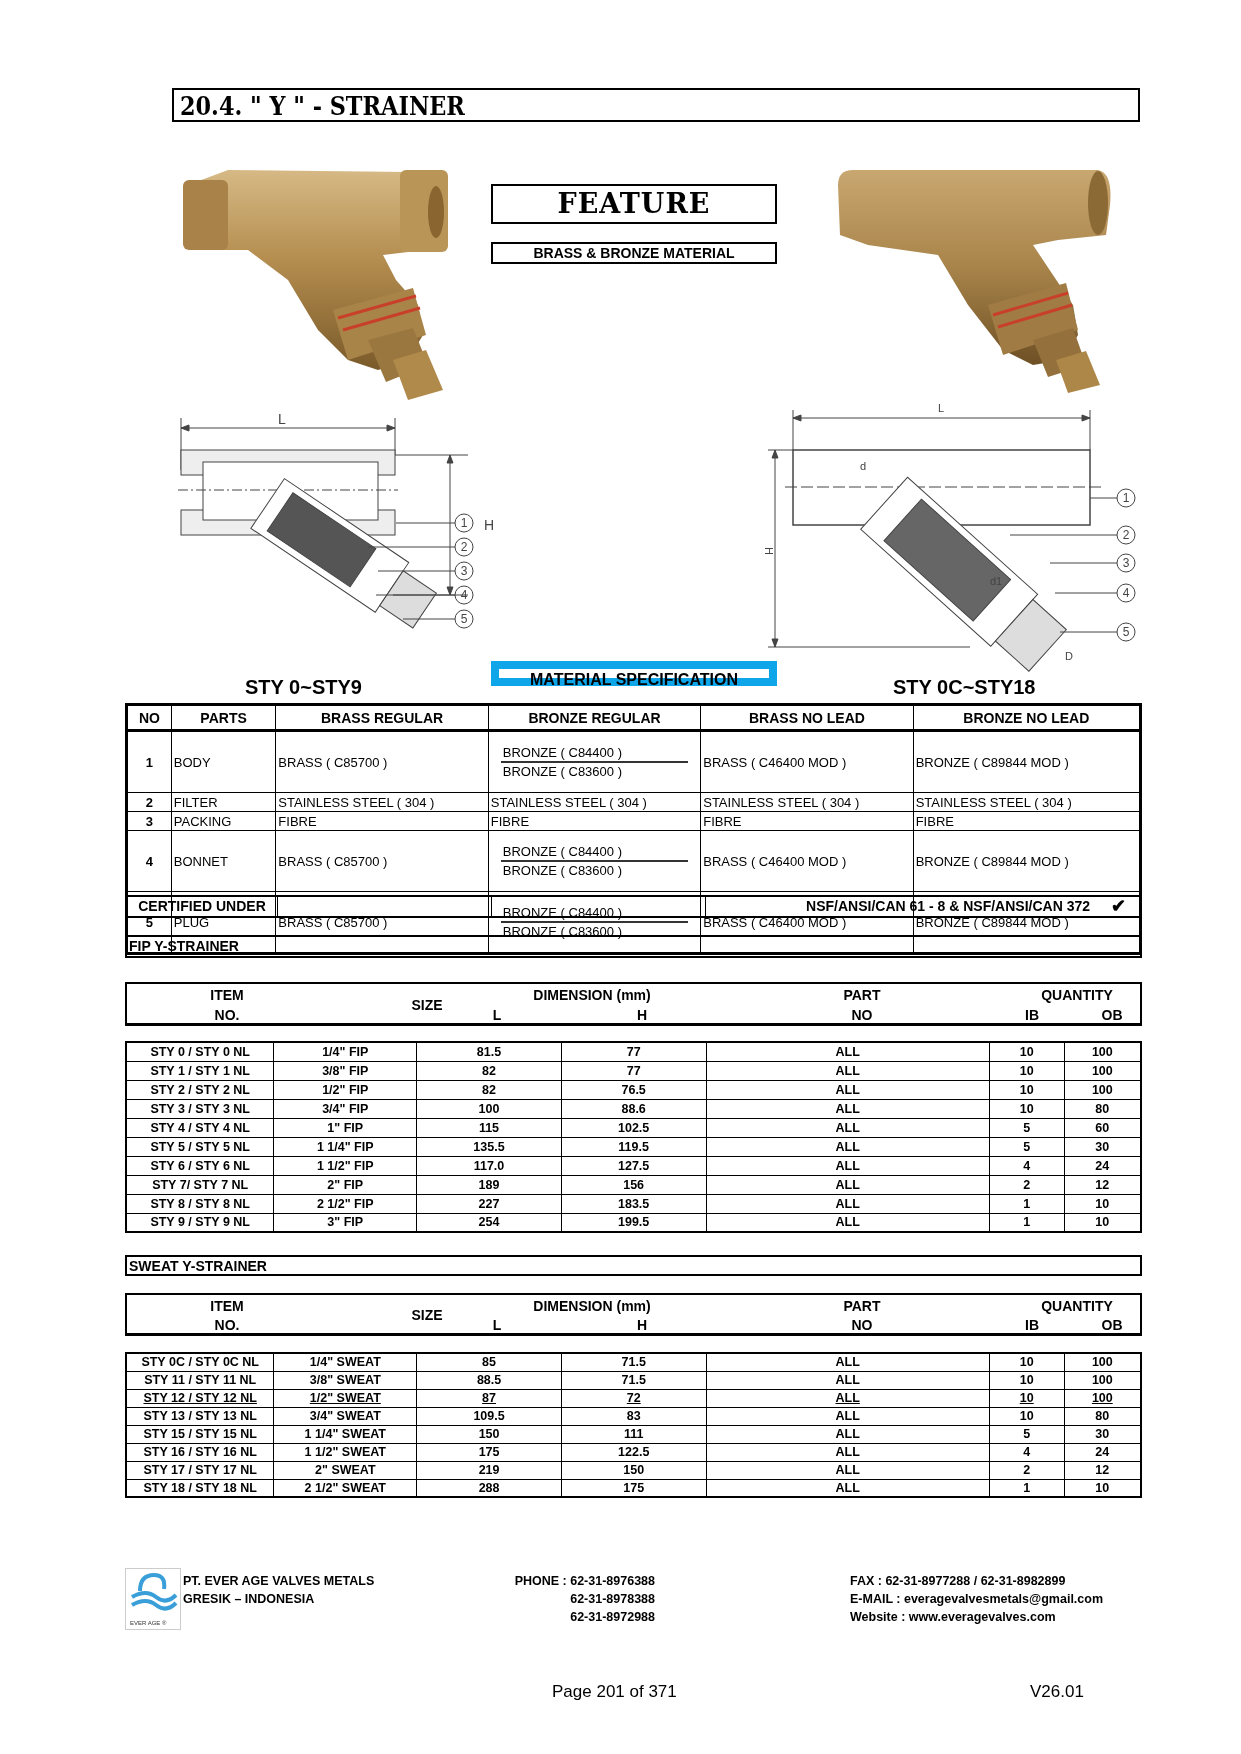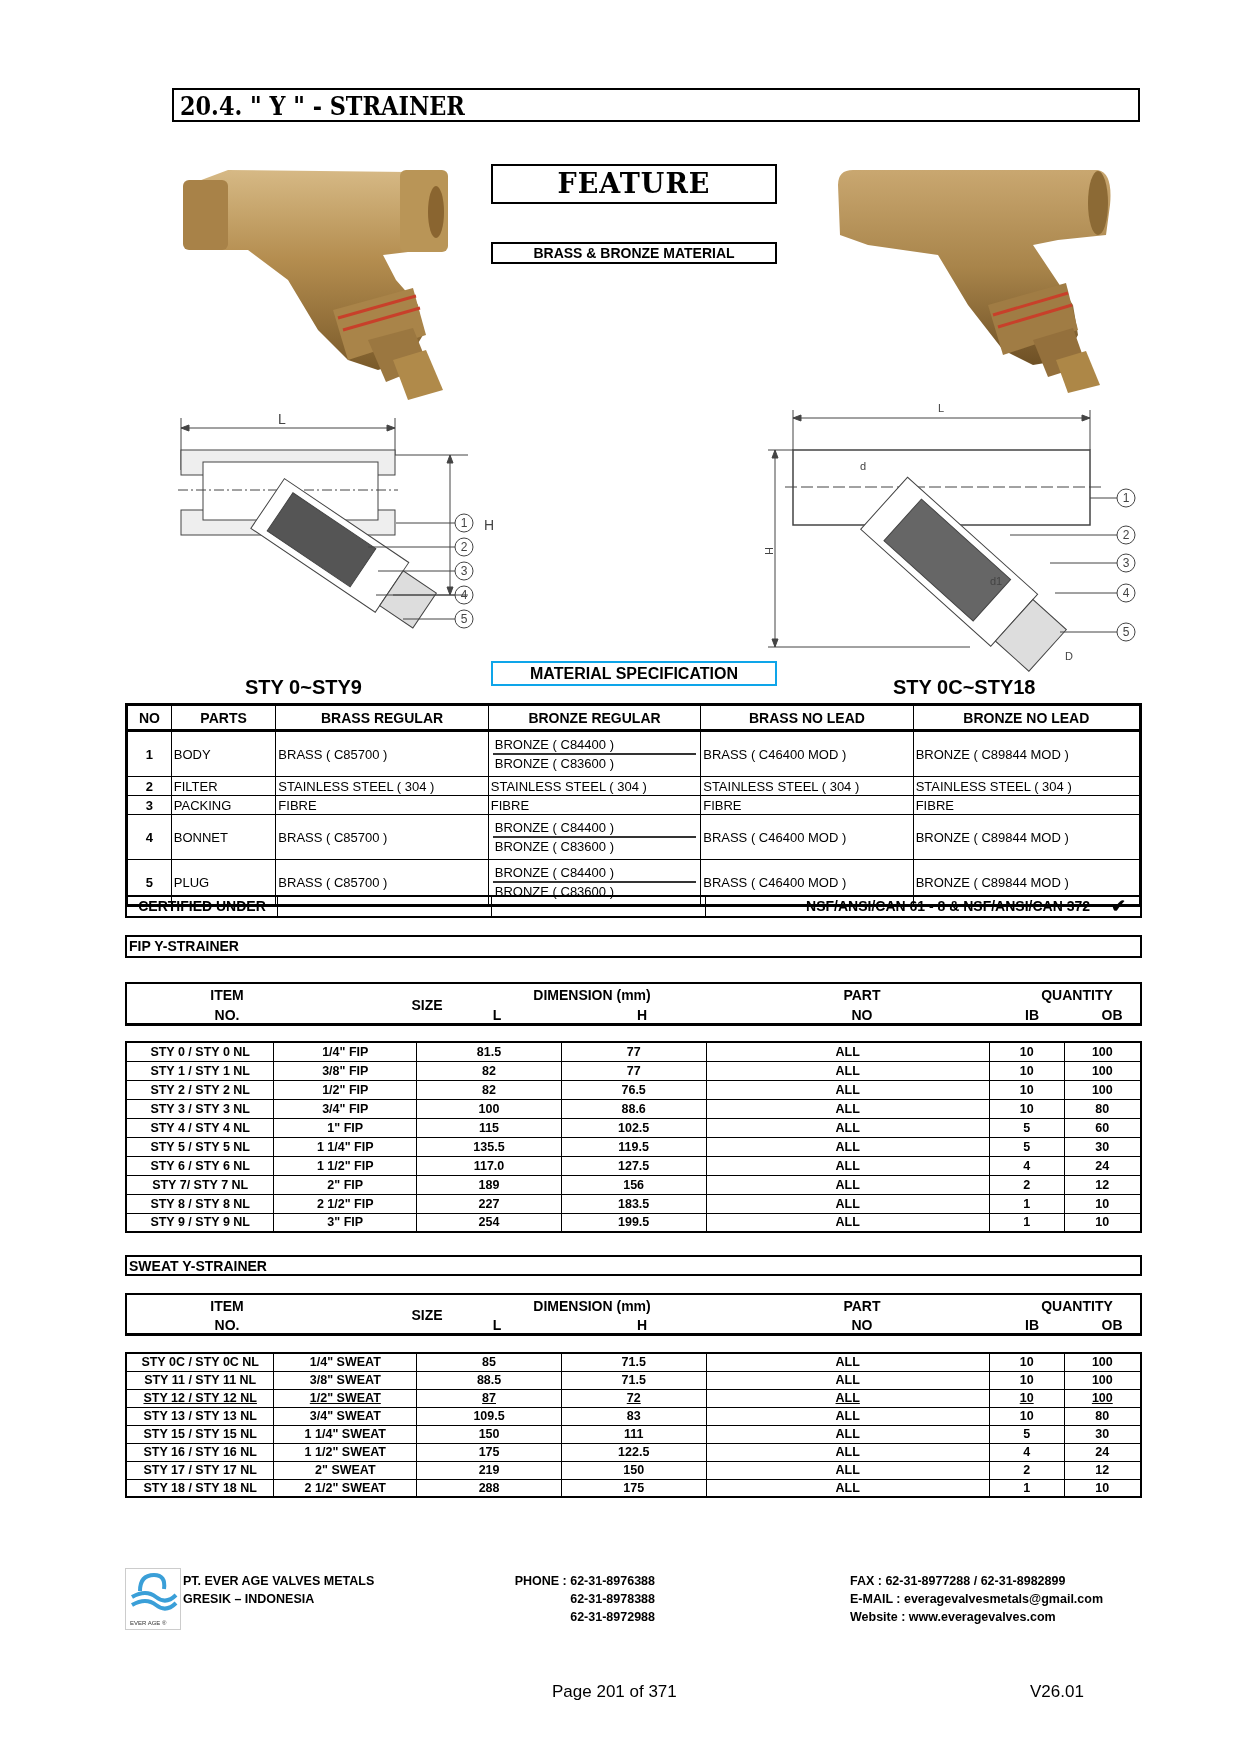--- a/index.html
+++ b/index.html
@@ -1,33 +1,33 @@
 <!DOCTYPE html>
 <html><head>
 <meta charset="utf-8">
 <style>
   html, body { margin:0; padding:0; background:#ffffff; }
   body { width:1241px; height:1754px; position:relative; overflow:hidden; font-family:"Liberation Sans", sans-serif; color:#000; }
   .abs { position:absolute; }
   .title-box { left:172px; top:88px; width:968px; height:34px; border:2px solid #000; box-sizing:border-box; }
   .title-box span { position:absolute; left:6px; top:1px; font-family:"DejaVu Serif", serif; font-weight:bold; font-size:26px; letter-spacing:0px; transform:scaleX(0.86); transform-origin:left; white-space:nowrap; }
-  .feature-box { left:491px; top:164px; width:286px; height:40px; border:2px solid #000; box-sizing:border-box; text-align:center; }
+  .feature-box { left:491px; top:184px; width:286px; height:40px; border:2px solid #000; box-sizing:border-box; text-align:center; }
   .feature-box span { font-family:"DejaVu Serif", serif; font-weight:bold; font-size:27px; line-height:36px; letter-spacing:1px; }
   .material-box { left:491px; top:242px; width:286px; height:22px; border:2px solid #000; box-sizing:border-box; text-align:center; font-weight:bold; font-size:14px; line-height:18px; }
   .caption { font-weight:bold; font-size:20px;margin-top:12px; }
-  .spec-box { left:491px; top:661px; width:286px; height:25px; border:2px solid #0ea5e9; box-sizing:border-box; text-align:center; font-weight:bold; font-size:16px; line-height:21px; }
+  .spec-box { left:491px; top:661px; width:286px; height:25px; border:8px solid #0ea5e9; box-sizing:border-box; text-align:center; font-weight:bold; font-size:16px; line-height:21px; }
   table { border-collapse:collapse; position:absolute; font-family:"Liberation Sans", sans-serif; }
   .mat td, .mat th { border:1px solid #000; font-size:13px; padding:0 2px; height:18px; white-space:nowrap; }
   .mat th { font-weight:bold; text-align:center; font-size:14px; height:23px; }
   .mat td { font-weight:normal; }
   .mat { border:3px solid #000; }
   .mat thead tr { border-bottom:3px solid #000; }
   .mat .c { text-align:center; }
   .mat .bold { font-weight:bold; }
-  .mat .split { padding:4px; }
+  .mat .split { padding:12px; }
   .mat .split div { height:17px; line-height:17px; padding:0 2px; }
   .mat .split div + div { border-top:2px solid #333; }
   .bar { border:2px solid #000; box-sizing:border-box; font-weight:bold; font-size:14px; line-height:18px; padding-left:2px; }
   .cert { left:125px; top:895px; width:1017px; height:23px; border:2px solid #000; box-sizing:border-box; display:flex; }
   .cert div { border-right:1px solid #000; height:100%; font-weight:bold; font-size:14px; line-height:19px; }
   .hdr { border:2px solid #000; box-sizing:border-box; }
   .hdr .h { position:absolute; font-weight:bold; font-size:14px; text-align:center; white-space:nowrap; }
   .data td { border:1px solid #000; font-weight:bold; font-size:12.5px; text-align:center; padding:0; white-space:nowrap; }
   .data { border:2px solid #000; }
   .footer-text { font-weight:bold; font-size:12.5px; line-height:18px; white-space:nowrap; }

